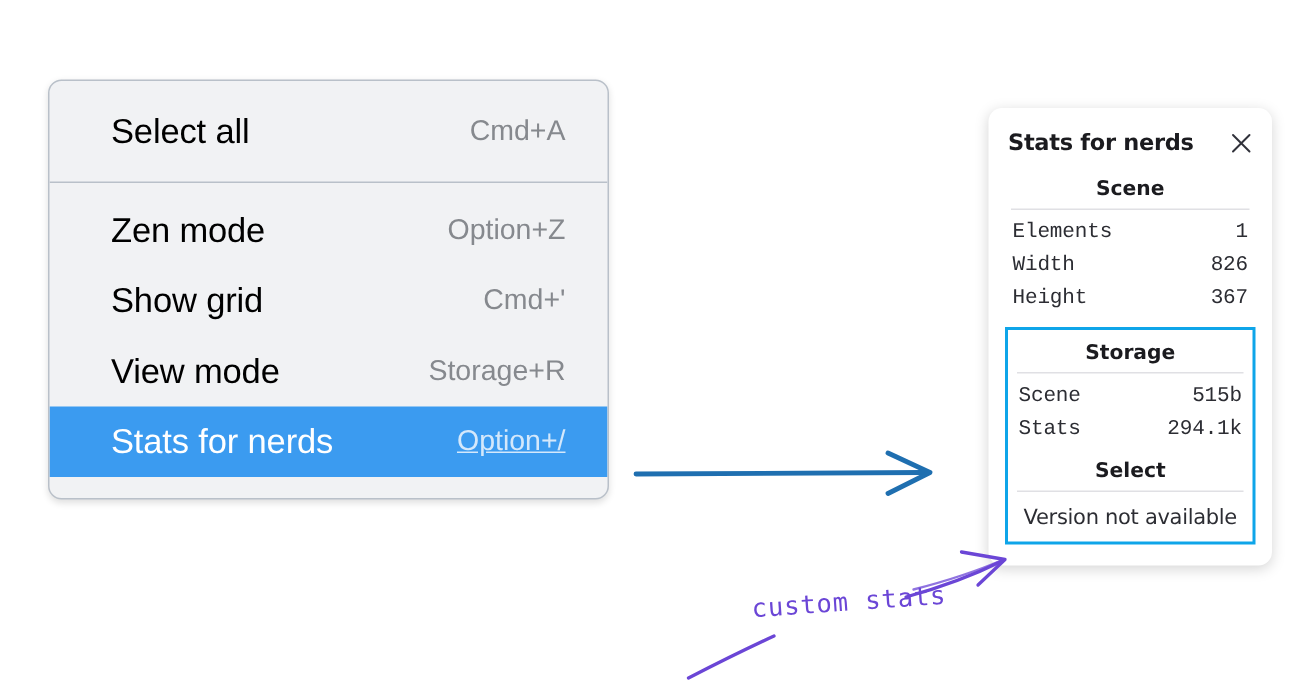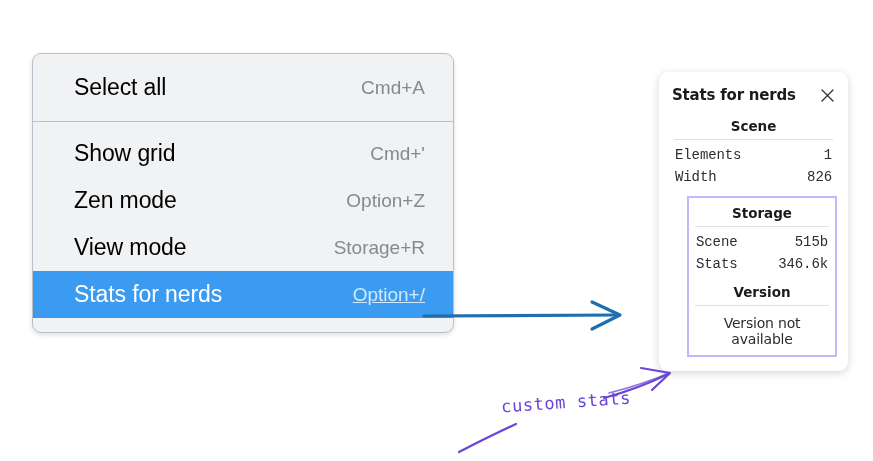--- a/index.html
+++ b/index.html
@@ -15,21 +15,21 @@
     overflow: hidden;
     font-family: "Liberation Sans", sans-serif;
     -webkit-font-smoothing: antialiased;
   }
 
   
   #context-menu {
     position: absolute;
     left: 32px;
     top: 53px;
-    width: 422px;
+    width: 374px;
     background: #f1f2f4;
     border: 1px solid #b9c0c9;
     border-radius: 9px;
     box-shadow: 0 2px 5px rgba(0,0,0,0.13);
     overflow: hidden;
   }
   .menu-group { padding: 0; }
   .menu-group.group-top { padding-top: 10px; padding-bottom: 10px; }
   .menu-group.group-main { padding-top: 8px; padding-bottom: 14px; }
   .menu-sep {
@@ -125,24 +125,23 @@
   .sp-note {
     font-size: 14px;
     color: #2c2d33;
     padding: 5px 3px 2px 3px;
     letter-spacing: -0.2px;
     text-align: center;
   }
 
   
   #custom-stats-box {
-    border: 2px solid #c4b5fd;
+    border: 2px solid #0ea5e9;
     padding: 6px 4px 6px 4px;
     margin-top: 8px;
-    margin-left: 17px;
   }
   .sp-scene-block { padding: 0 2px; }
 
   
   #annotations {
     position: absolute;
     left: 0; top: 0;
     width: 873px; height: 461px;
     pointer-events: none;
   }
@@ -167,26 +166,26 @@
     <div class="menu-item">
       <span class="mi-label">Select all</span>
       <span class="mi-shortcut">Cmd+A</span>
     </div>
   </div>
 
   <div class="menu-sep"></div>
 
   <div class="menu-group group-main">
     <div class="menu-item">
+      <span class="mi-label">Zen mode</span>
+      <span class="mi-shortcut">Option+Z</span>
+    </div>
+    <div class="menu-item">
       <span class="mi-label">Show grid</span>
       <span class="mi-shortcut">Cmd+'</span>
-    </div>
-    <div class="menu-item">
-      <span class="mi-label">Zen mode</span>
-      <span class="mi-shortcut">Option+Z</span>
     </div>
     <div class="menu-item">
       <span class="mi-label">View mode</span>
       <span class="mi-shortcut">Storage+R</span>
     </div>
     <div class="menu-item selected">
       <span class="mi-label">Stats for nerds</span>
       <span class="mi-shortcut">Option+/</span>
     </div>
   </div>
@@ -208,40 +207,44 @@
   <div class="sp-scene-block">
     <div class="sp-section-title">Scene</div>
     <div class="sp-rule"></div>
     <div class="sp-row">
       <span class="sp-key">Elements</span>
       <span class="sp-val">1</span>
     </div>
     <div class="sp-row">
       <span class="sp-key">Width</span>
       <span class="sp-val">826</span>
+    </div>
+    <div class="sp-row">
+      <span class="sp-key">Height</span>
+      <span class="sp-val">367</span>
     </div>
   </div>
 
   <div id="custom-stats-box">
 
     <div>
       <div class="sp-section-title">Storage</div>
       <div class="sp-rule"></div>
       <div class="sp-row">
         <span class="sp-key">Scene</span>
         <span class="sp-val">515b</span>
       </div>
       <div class="sp-row">
         <span class="sp-key">Stats</span>
-        <span class="sp-val">346.6k</span>
+        <span class="sp-val">294.1k</span>
       </div>
     </div>
 
     <div>
-      <div class="sp-section-title" style="padding-top:9px;">Version</div>
+      <div class="sp-section-title" style="padding-top:9px;">Select</div>
       <div class="sp-rule"></div>
       <div class="sp-note">Version not available</div>
     </div>
 
   </div>
 
 </div>
 
 <svg id="annotations" viewBox="0 0 873 461" xmlns="http://www.w3.org/2000/svg">
 

